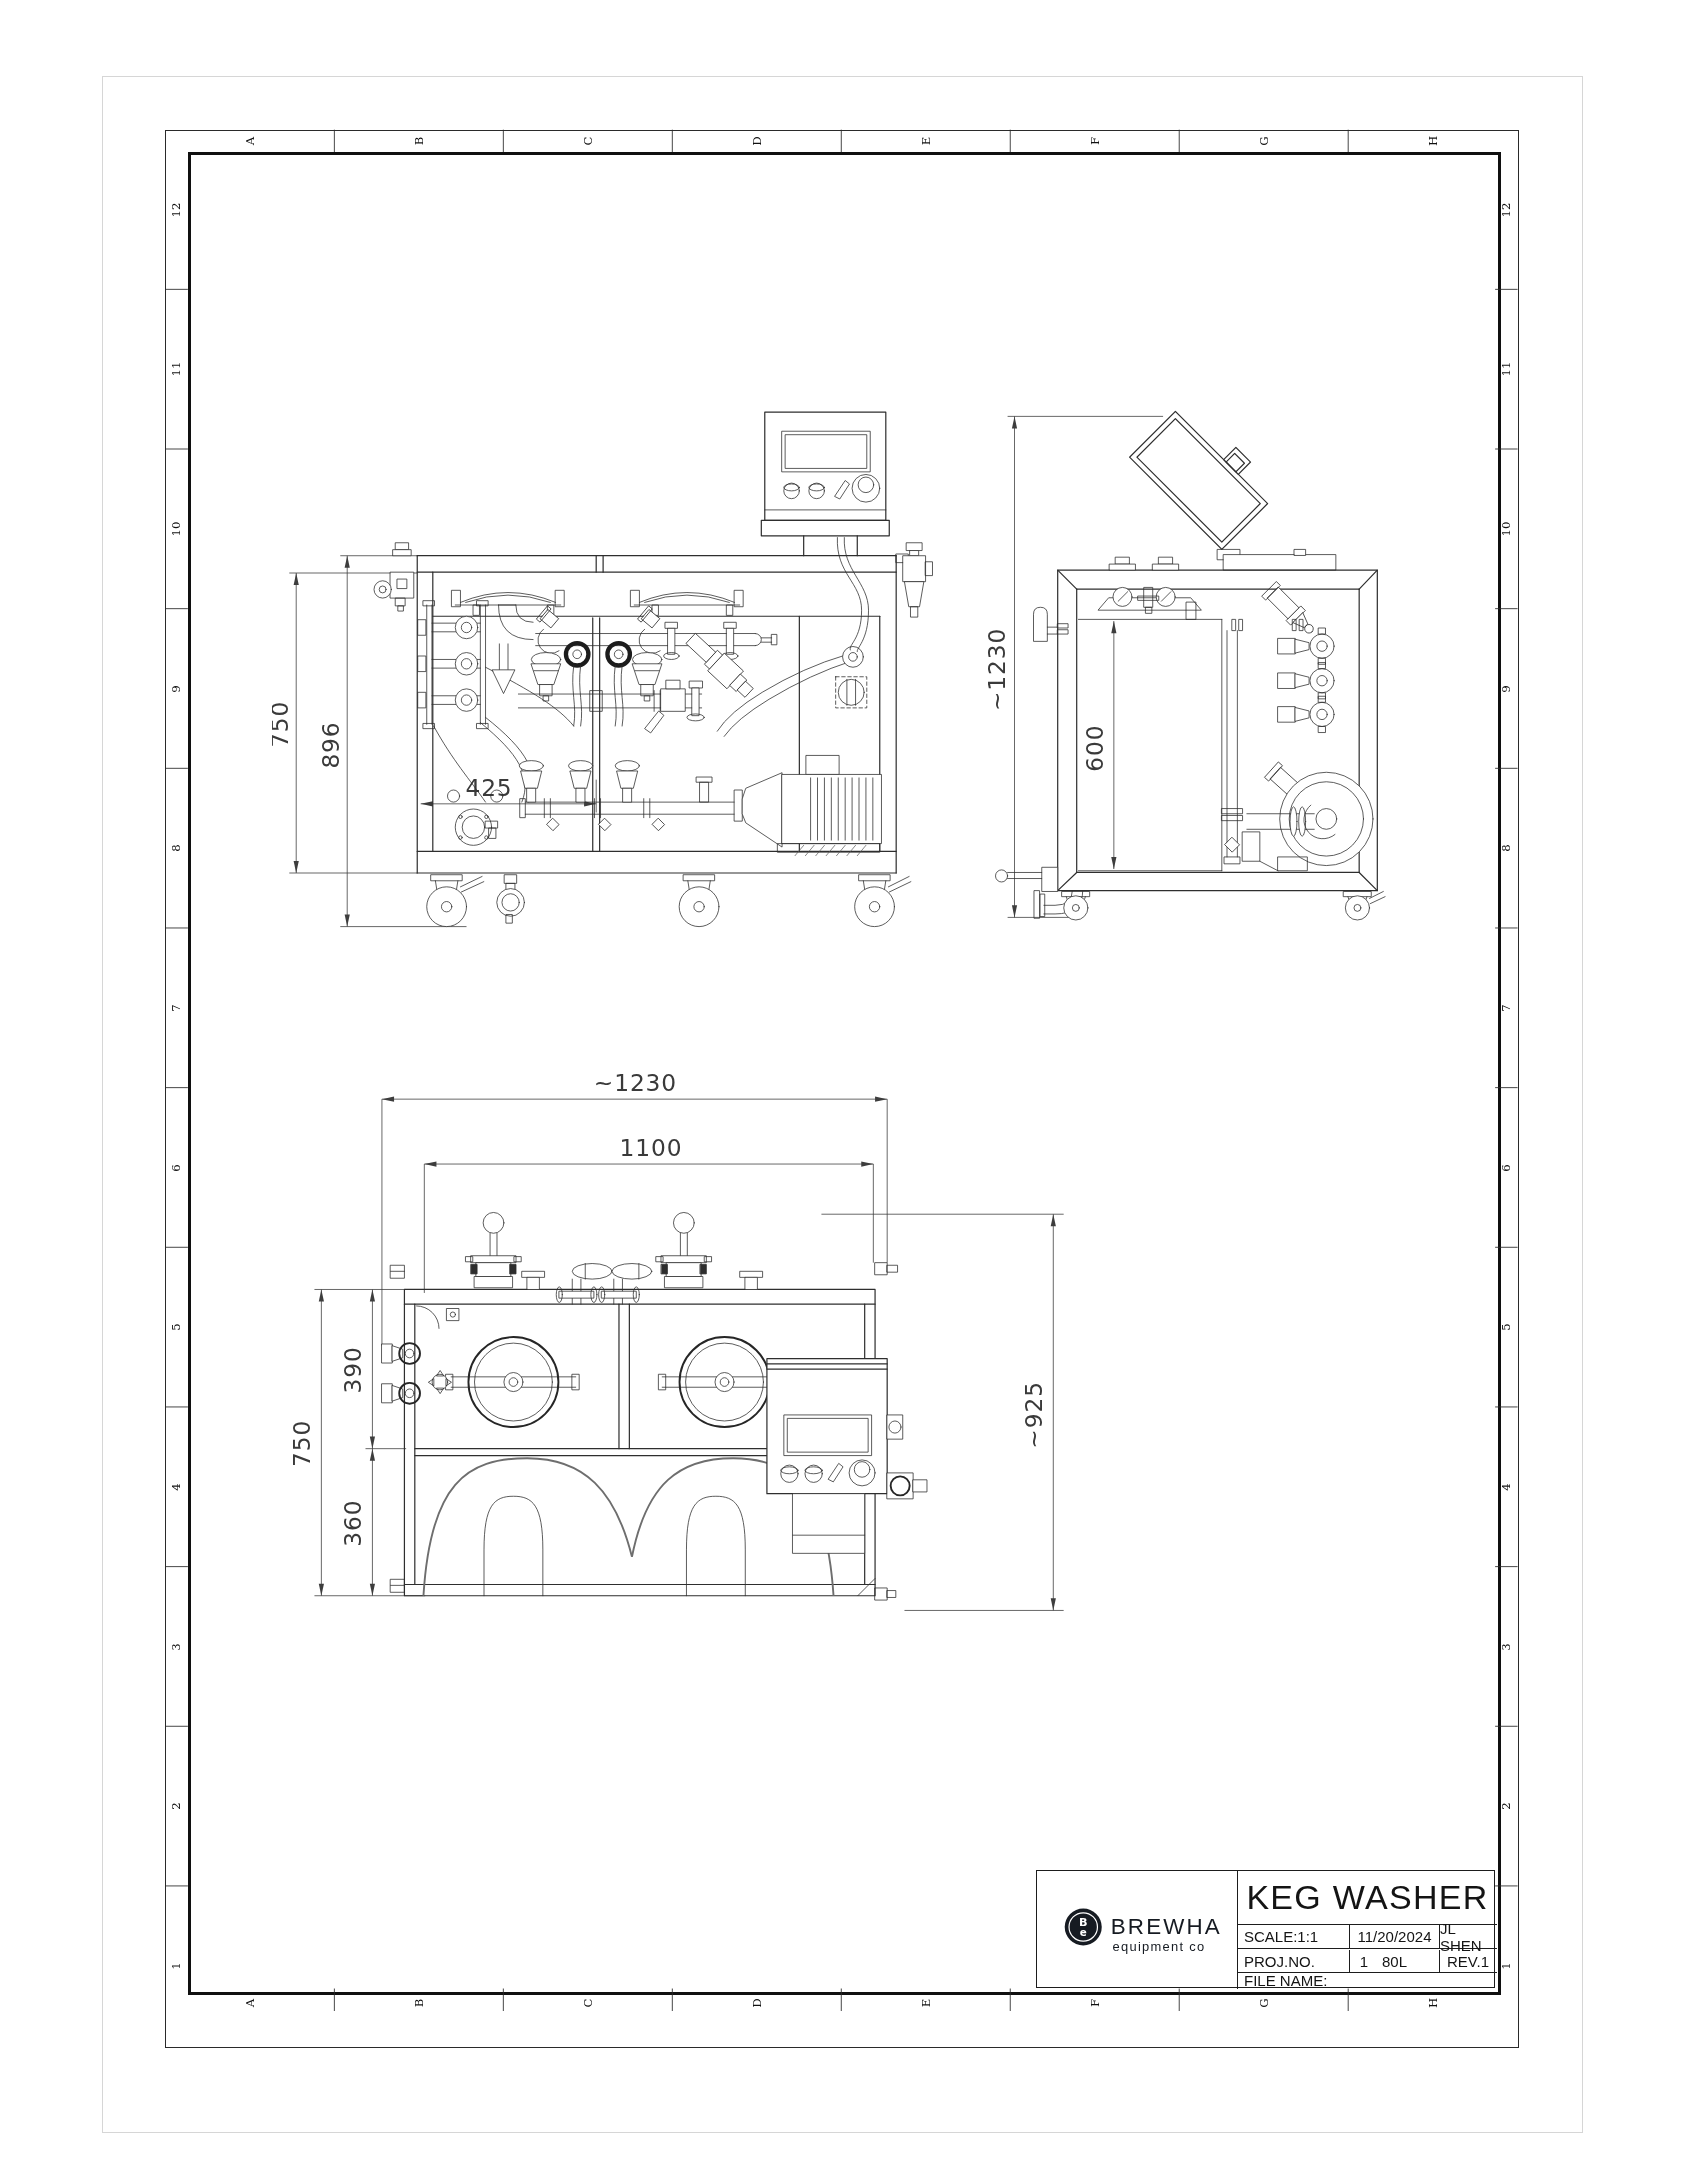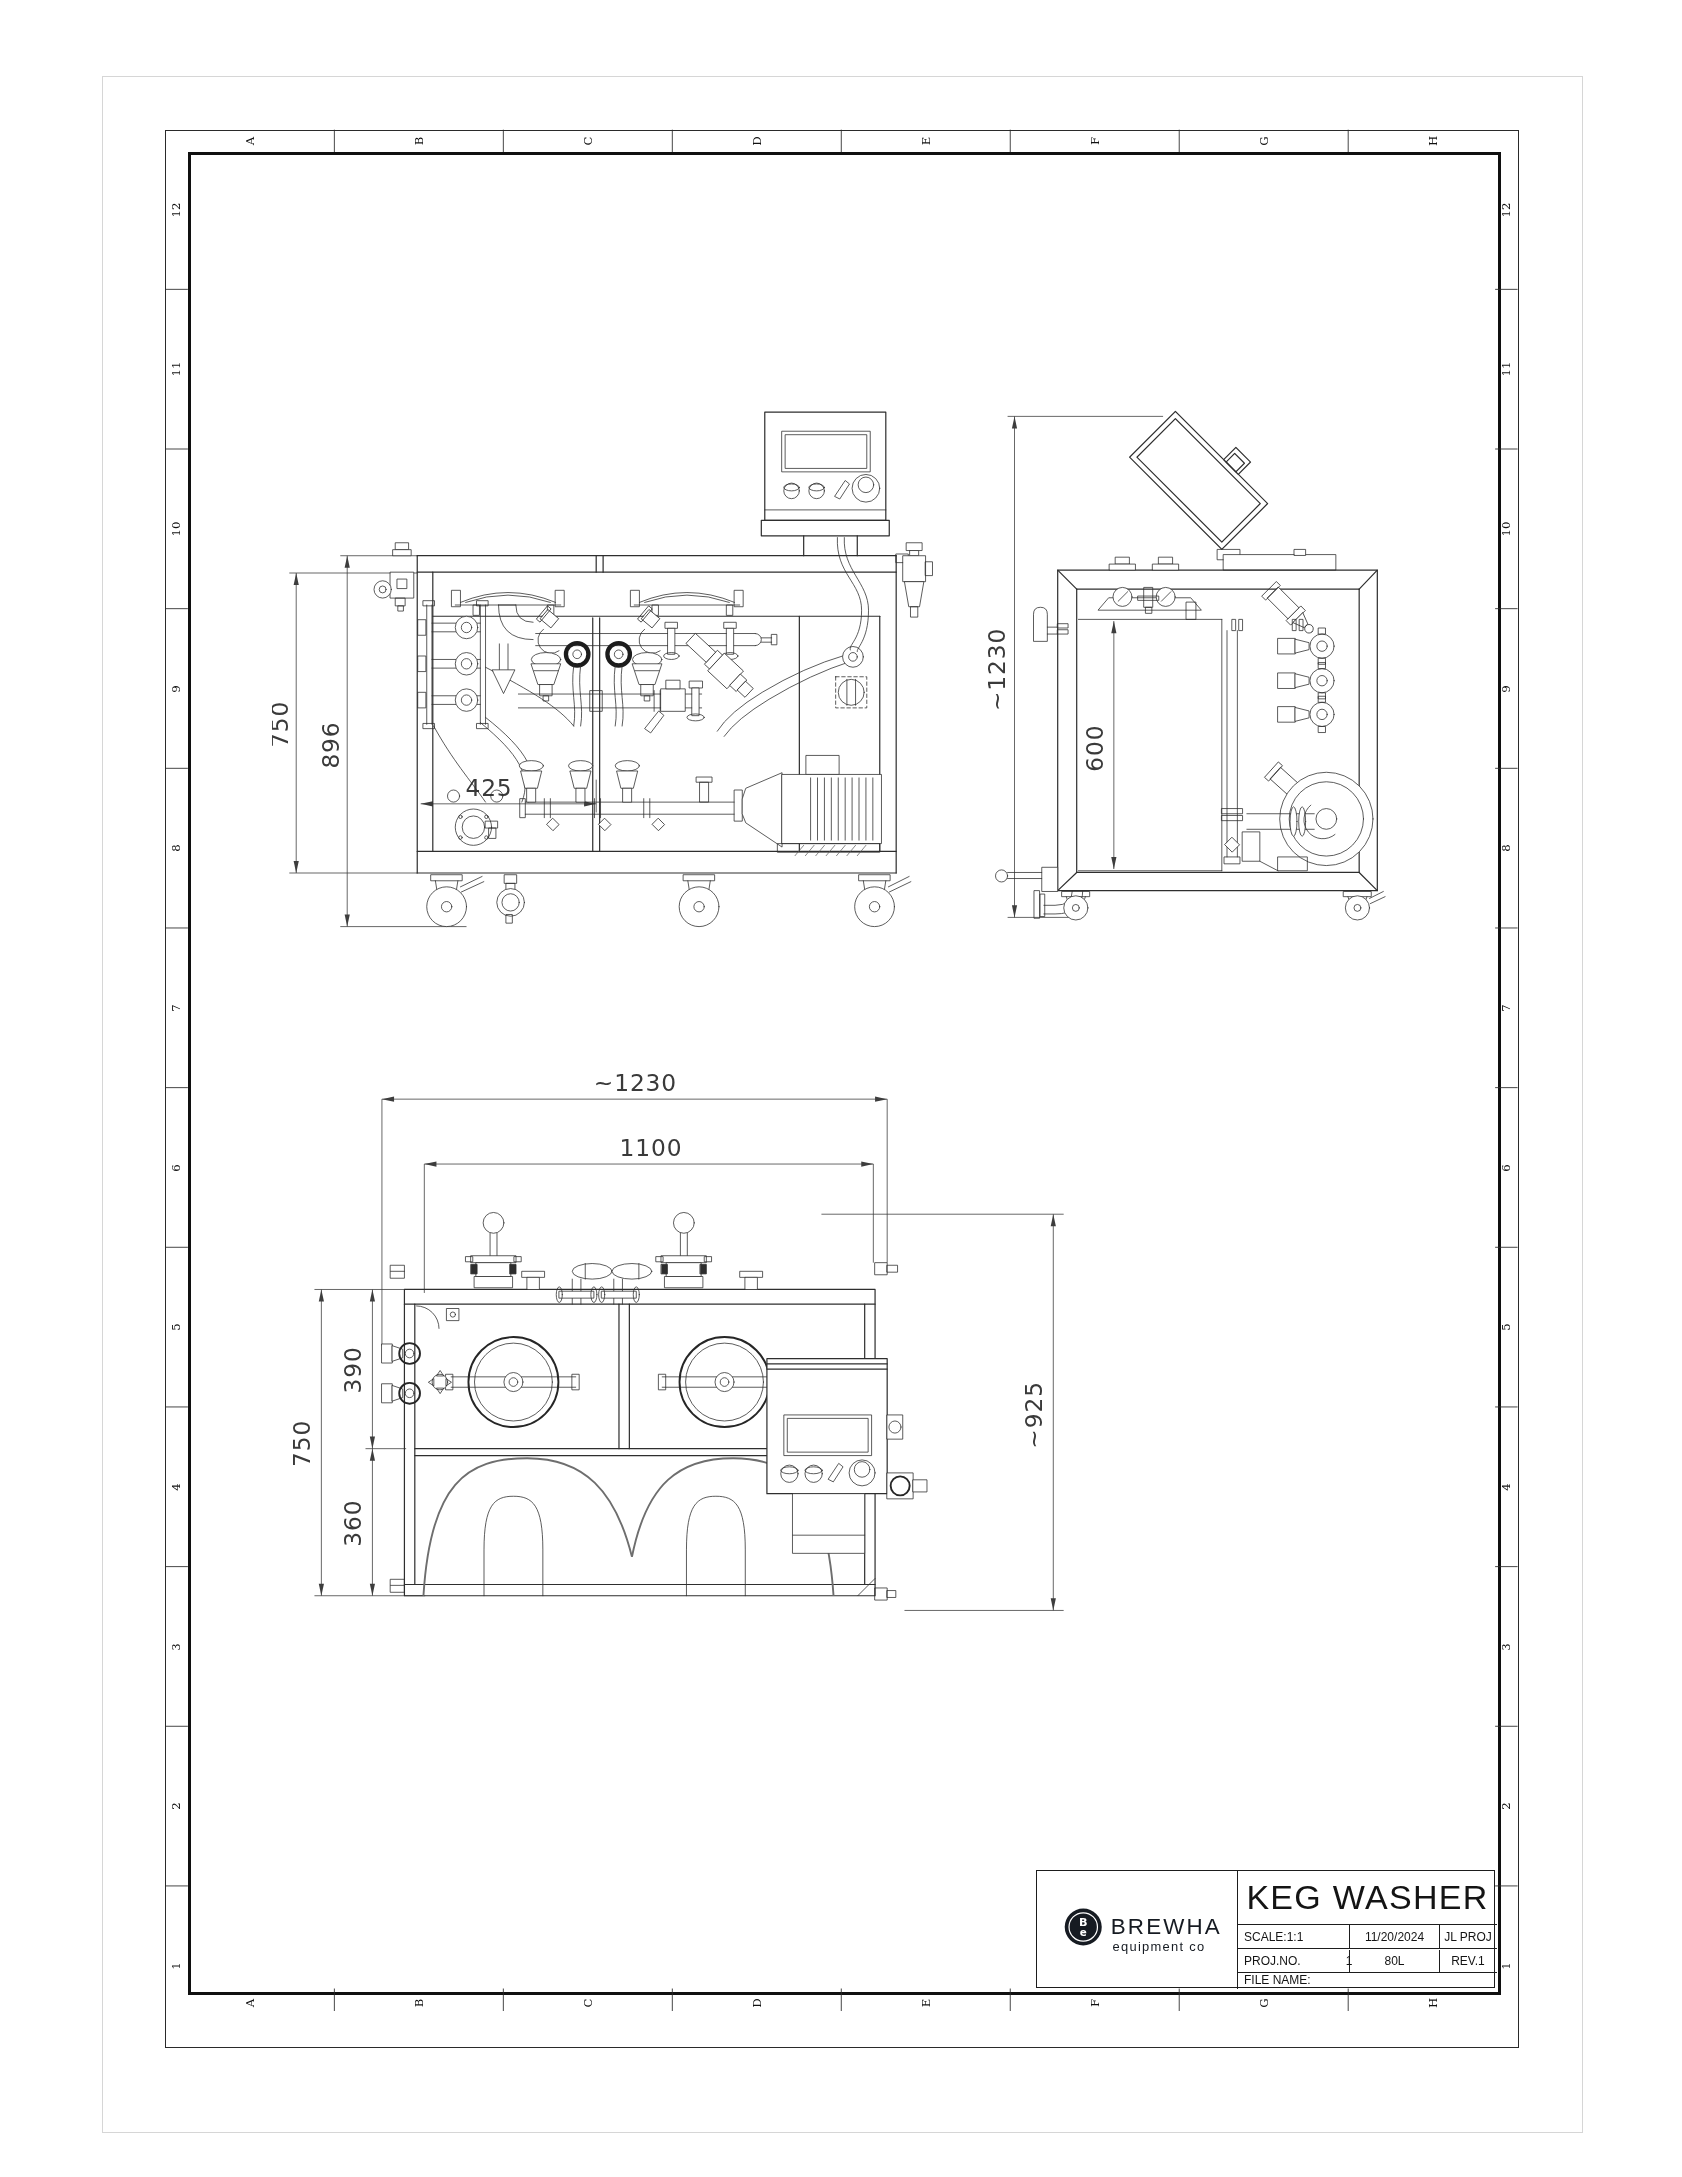--- a/index.html
+++ b/index.html
@@ -23,21 +23,21 @@
   
   .titleblock{position:absolute;left:1036px;top:1870px;width:459px;height:118px;border:1.3px solid #1d1d1d;box-sizing:border-box;background:#fff;}
   .tb-logo{position:absolute;left:0;top:0;width:201px;height:118px;border-right:1.1px solid #1d1d1d;box-sizing:border-box;}
   .tb-right{position:absolute;left:201px;top:0;width:259px;height:118px;}
   .tb-title{position:absolute;left:0;top:0;width:259px;height:54px;display:flex;align-items:center;justify-content:center;
             font-size:34px;letter-spacing:1.3px;color:#141414;border-bottom:1.1px solid #1d1d1d;box-sizing:border-box;}
   .tb-row{position:absolute;left:0;width:259px;display:flex;box-sizing:border-box;}
   .tb-rowA{top:54px;height:24px;border-bottom:1.1px solid #1d1d1d;}
   .tb-rowB{top:79px;height:23px;border-bottom:1.1px solid #1d1d1d;}
   .tb-rowC{top:99px;height:20px;}
-  .tb-cell{height:100%;display:flex;align-items:center;font-size:12px;color:#141414;box-sizing:border-box;padding-left:6px;}
+  .tb-cell{height:100%;display:flex;align-items:center;font-size:15px;color:#141414;box-sizing:border-box;padding-left:6px;}
   .cA{width:112px;border-right:1.1px solid #1d1d1d;}
   .cB{width:90px;border-right:1.1px solid #1d1d1d;justify-content:center;padding-left:0;}
   .cC{width:56px;justify-content:center;padding-left:0;}
   .pv{margin-left:45px;}
   .tb-file{width:259px;}
 </style>
 </head>
 <body>
 
 <div class="page">
@@ -863,21 +863,21 @@
         <text x="53" y="76" text-anchor="middle" fill="#fff" style="font:600 12px 'DejaVu Sans',sans-serif;">e</text>
         <text x="85" y="73" fill="#161b22" style="font:26px 'Liberation Sans',sans-serif;letter-spacing:2.5px;">BREWHA</text>
         <text x="87" y="93" fill="#161b22" style="font:15px 'Liberation Sans',sans-serif;letter-spacing:1.5px;">equipment co</text>
       </svg>
     </div>
     <div class="tb-right">
       <div class="tb-title">KEG WASHER</div>
       <div class="tb-row tb-rowA">
         <div class="tb-cell cA">SCALE:1:1</div>
         <div class="tb-cell cB">11/20/2024</div>
-        <div class="tb-cell cC">JL PROJ</div>
+        <div class="tb-cell cC">JL SHEN</div>
       </div>
       <div class="tb-row tb-rowB">
         <div class="tb-cell cA">
           <span>PROJ.NO.</span>
           <span class="pv">1</span>
         </div>
         <div class="tb-cell cB">80L</div>
         <div class="tb-cell cC">REV.1</div>
       </div>
       <div class="tb-row tb-rowC">

